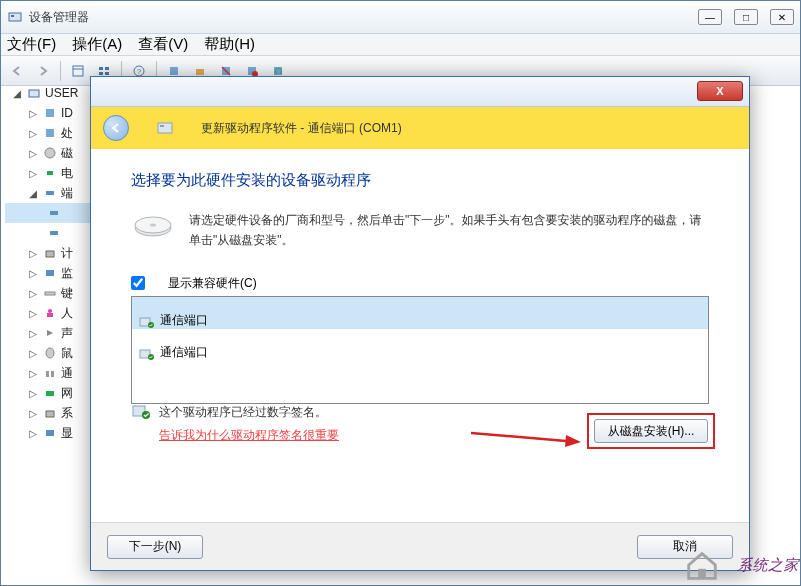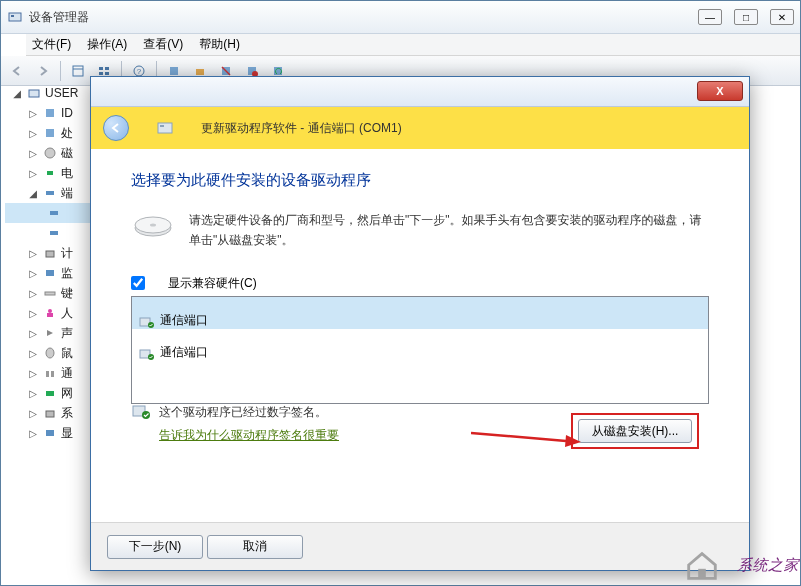--- a/index.html
+++ b/index.html
@@ -6,21 +6,21 @@
 body { background: #fff; width: 801px; height: 586px; position: relative; overflow: hidden; }
 
 
 .main-window { position: absolute; top: 0; left: 0; width: 801px; height: 586px; border: 1px solid #5a7fa0; background: #fff; }
 .title-bar { height: 28px; background: linear-gradient(#fdfefe, #e8eef5); border-bottom: 1px solid #c9d4e0; display: flex; align-items: center; padding: 16px 6px; }
 .title-bar .icon { width: 16px; height: 16px; margin-right: 6px; }
 .title-bar .title { font-size: 12px; color: #333; }
 .win-controls { margin-left: auto; display: flex; gap: 12px; }
 .win-controls span { width: 24px; height: 16px; border: 1px solid #888; border-radius: 2px; display: flex; align-items: center; justify-content: center; font-size: 10px; background: #f4f6f9; cursor: default; }
 
-.menu-bar { height: 22px; background: #f4f5f6; border-bottom: 1px solid #d6d6d6; display: flex; align-items: center; padding: 0 6px; font-size: 12px; margin-left: 25px; }
+.menu-bar { height: 22px; background: #f4f5f6; border-bottom: 1px solid #d6d6d6; display: flex; align-items: center; padding: 0 6px; font-size: 15px; }
 .menu-bar span { margin-right: 16px; }
 
 .toolbar { height: 30px; background: linear-gradient(#fafbfc, #e6ebf1); border-bottom: 1px solid #c2cbd6; display: flex; align-items: center; padding: 0 4px; gap: 2px; }
 .toolbar .tbtn { width: 24px; height: 24px; display: flex; align-items: center; justify-content: center; }
 .toolbar .sep { width: 1px; height: 20px; background: #b8c2cf; margin: 0 3px; }
 
 .tree { position: absolute; top: 82px; left: 4px; width: 100px; font-size: 12px; color: #222; }
 .tree .node { display: flex; align-items: center; height: 20px; white-space: nowrap; overflow: hidden; }
 .tree .exp { width: 12px; display: inline-block; text-align: center; color: #555; font-size: 10px; }
 .tree .ti { width: 16px; height: 16px; margin: 0 3px; display: inline-flex; align-items: center; justify-content: center; }
@@ -50,28 +50,28 @@
 .chk-row input { width: 14px; height: 14px; }
 
 .list-box { border: 1px solid #828790; background: #fff; height: 108px; }
 .list-head { background: linear-gradient(#fcfcfc, #ececec); border-bottom: 1px solid #c8c8c8; height: 22px; display: flex; align-items: center; padding: 0 8px; font-size: 12px; }
 .list-item { display: flex; align-items: flex-end; height: 32px; padding: 0 6px; font-size: 12px; gap: 6px; }
 .list-item.selected { background: #cde6f7; }
 
 .sig-row { display: flex; align-items: center; gap: 8px; }
 .sig-icon { width: 20px; height: 16px; }
 .sig-text { font-size: 12px; color: #333; }
-.sig-link { font-size: 12px; color: #4d7c0f; text-decoration: underline; margin-left: 28px; margin-top: 6px; display: inline-block; }
-
-.disk-btn-highlight { position: absolute; right: 50px; top: 336px; width: 128px; height: 36px; border: 2px solid #d62222; display: flex; align-items: center; justify-content: center; }
+.sig-link { font-size: 12px; color: #ef4444; text-decoration: underline; margin-left: 28px; margin-top: 6px; display: inline-block; }
+
+.disk-btn-highlight { position: absolute; right: 34px; top: 336px; width: 128px; height: 36px; border: 2px solid #d62222; display: flex; align-items: center; justify-content: center; }
 .disk-btn { width: 114px; height: 24px; background: linear-gradient(#fdfdfd, #e3e8ef); border: 1px solid #8e9bab; border-radius: 3px; font-size: 12px; display: flex; align-items: center; justify-content: center; }
 
 .arrow { position: absolute; right: 168px; top: 350px; width: 110px; height: 20px; pointer-events: none; }
 
-.dlg-footer { position: absolute; bottom: 0; left: 0; right: 0; height: 48px; background: #f0f0f0; border-top: 1px solid #d6d6d6; display: flex; align-items: center; justify-content: flex-start; gap: 4px; padding: 0 16px; }
+.dlg-footer { position: absolute; bottom: 0; left: 0; right: 0; height: 48px; background: #f0f0f0; border-top: 1px solid #d6d6d6; display: flex; align-items: center; justify-content: space-between; gap: 4px; padding: 0 16px; }
 .footer-btn { min-width: 96px; height: 24px; background: linear-gradient(#fdfdfd, #e3e8ef); border: 1px solid #8e9bab; border-radius: 3px; font-size: 12px; display: flex; align-items: center; justify-content: center; }
 
 .watermark { position: absolute; right: 2px; bottom: 2px; font-size: 15px; color: #701a75; opacity: 0.95; font-style: italic; letter-spacing: 0.5px; pointer-events: none; display: flex; align-items: center; gap: 16px; }
 .watermark svg { width: 38px; height: 38px; }
 </style>
 </head>
 <body>
 
 <div class="main-window">
 

